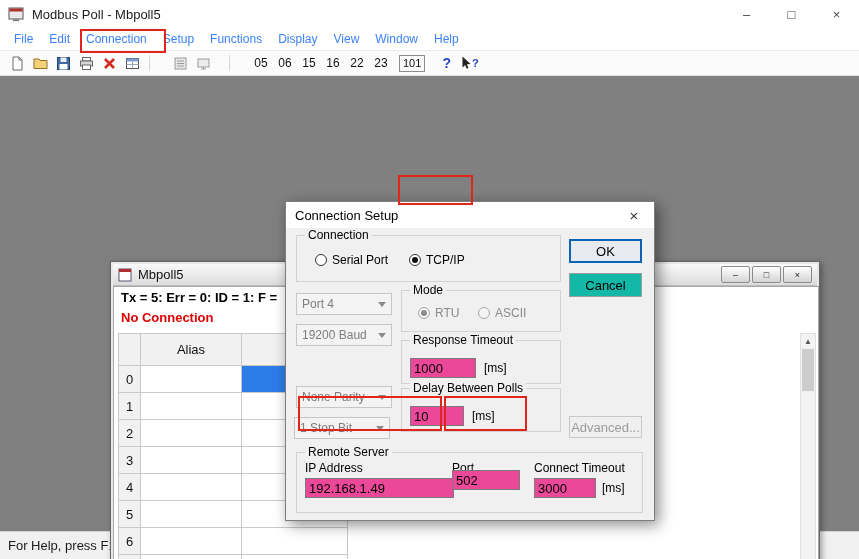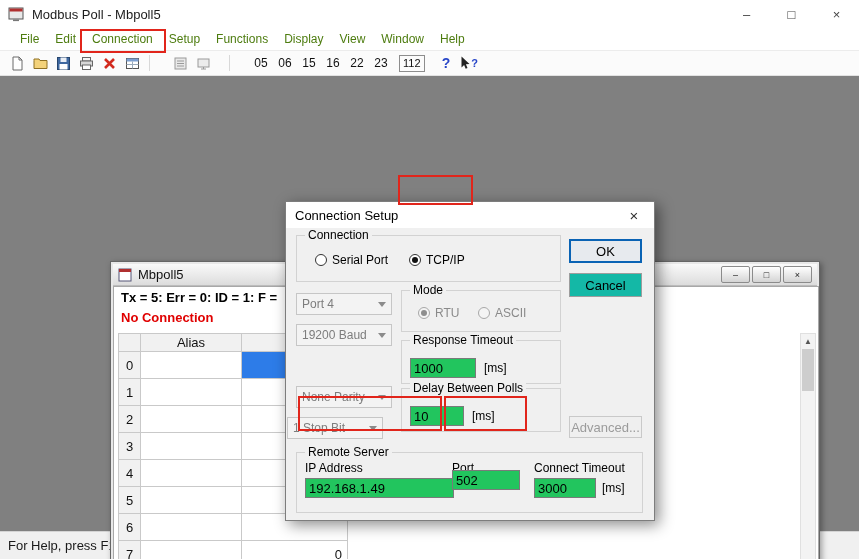--- a/index.html
+++ b/index.html
@@ -7,21 +7,21 @@
           font-family:"Liberation Sans",sans-serif;outline:1px solid #9a9a9a;cursor:default;}
 
   
   .titlebar{position:absolute;left:0;top:0;width:859px;height:28px;background:#ffffff;display:flex;align-items:center;}
   .app-icon{margin-left:8px;width:16px;height:16px;flex:none;}
   .title-text{margin-left:8px;font-size:13px;color:#1c1c1c;}
   .win-controls{position:absolute;right:0;top:0;height:28px;display:flex;}
   .win-btn{width:45px;height:28px;display:flex;align-items:center;justify-content:center;font-size:13px;color:#444;}
 
   
-  .menubar{position:absolute;left:0;top:28px;width:859px;height:22px;background:#ffffff;display:flex;align-items:center;font-size:12px;color:#4d7c0f;padding-left:12px;box-sizing:border-box;}
+  .menubar{position:absolute;left:0;top:28px;width:859px;height:22px;background:#ffffff;display:flex;align-items:center;font-size:12px;color:#3b82f6;padding-left:6px;box-sizing:border-box;}
   .menu-item{padding:3px 8px;}
 
   
   .toolbar{position:absolute;left:0;top:50px;width:859px;height:26px;background:#fbfbfb;border-top:1px solid #ececec;border-bottom:1px solid #e2e2e2;display:flex;align-items:center;padding-left:6px;box-sizing:border-box;}
   .tb-btn{width:23px;height:21px;display:flex;align-items:center;justify-content:center;flex:none;}
   .tb-sep{width:1px;height:16px;background:#d8d8d8;margin:0 5px;flex:none;}
   .tb-num{min-width:20px;height:20px;display:flex;align-items:center;justify-content:center;font-size:12px;color:#111;padding:0 2px;flex:none;}
   .tb-101{border:1px solid #8d8d8d;padding:0 3px;height:15px;display:flex;align-items:center;font-size:11px;margin:0 4px 0 6px;color:#111;flex:none;}
   .q{color:#2745c8;font-weight:bold;font-size:14px;}
   .q.small{font-size:11px;margin-left:1px;}
@@ -36,21 +36,21 @@
   .child-title{margin-left:6px;font-size:13px;color:#111;}
   .child-controls{margin-left:auto;margin-right:5px;display:flex;gap:2px;}
   .child-btn{width:27px;height:15px;border:1px solid #8b8b8b;background:linear-gradient(#ffffff,#d4d4d4);border-radius:2px;font-size:9px;color:#222;display:flex;align-items:center;justify-content:center;}
   .child-body{position:absolute;left:2px;top:24px;width:706px;height:297px;background:#ffffff;border:1px solid #a8a8a8;box-sizing:border-box;overflow:hidden;}
   .stats-line{position:absolute;left:7px;top:3px;font-size:13px;font-weight:bold;color:#000;white-space:nowrap;}
   .conn-status{position:absolute;left:7px;top:23px;font-size:13px;font-weight:bold;color:#e00000;}
 
   
   .grid{position:absolute;left:4px;top:46px;width:229px;border-top:1px solid #c9c9c9;border-left:1px solid #c9c9c9;}
   .g-row{display:flex;height:27px;}
-  .g-row.g-head{height:18px;}
+  .g-row.g-head{height:32px;}
   .g-cell{border-right:1px solid #c9c9c9;border-bottom:1px solid #c9c9c9;box-sizing:border-box;font-size:13px;color:#111;display:flex;align-items:center;}
   .hnum,.rnum{width:22px;background:#f1f1f1;justify-content:center;}
   .halias,.ralias{width:101px;}
   .halias{background:#f1f1f1;justify-content:center;}
   .hval,.rval{width:106px;}
   .hval{background:#f1f1f1;}
   .ralias{background:#ffffff;}
   .rval{background:#ffffff;justify-content:flex-end;padding-right:5px;}
   .rval.sel{background:#2d7ce8;}
 
@@ -81,22 +81,22 @@
   .btn.ok{left:283px;top:37px;width:73px;height:24px;border:2px solid #0a63b4;background:#e7eaee;}
   .btn.cancel{left:283px;top:71px;width:73px;height:24px;}
   .btn.advanced{left:283px;top:214px;width:73px;height:22px;color:#9b9b9b;border-color:#c9c9c9;background:#efefef;}
   .combo{position:absolute;width:96px;height:22px;background:#f3f3f3;border:1px solid #c6c6c6;display:flex;align-items:center;padding:0 5px;box-sizing:border-box;color:#7d7d7d;font-size:12px;}
   .combo-text{white-space:nowrap;overflow:hidden;}
   .combo-arrow{margin-left:auto;width:0;height:0;border:4px solid transparent;border-top:5px solid #8b8b8b;margin-top:5px;flex:none;}
   .c-port{left:10px;top:91px;}
   .c-baud{left:10px;top:122px;}
   .c-bits{left:10px;top:153px;}
   .c-parity{left:10px;top:184px;}
-  .c-stop{left:1px;top:215px;}
-  .field{position:absolute;height:20px;border:1px solid #7a7a7a;font-size:13px;font-family:inherit;padding:0 3px;box-sizing:border-box;background:#22c55e;color:#000;}
+  .c-stop{left:8px;top:215px;}
+  .field{position:absolute;height:20px;border:1px solid #7a7a7a;font-size:13px;font-family:inherit;padding:0 3px;box-sizing:border-box;background:#ec4899;color:#000;}
   .ms{position:absolute;font-size:12px;color:#000;}
   .flabel{position:absolute;font-size:12px;color:#000;white-space:nowrap;}
 
   
   .statusbar{position:absolute;left:0;top:531px;width:859px;height:28px;background:#f0f0f0;border-top:1px solid #d4d4d4;box-sizing:border-box;display:flex;align-items:center;font-size:13px;color:#1a1a1a;}
   .sb-left{margin-left:8px;}
   .sb-right{position:absolute;right:52px;}
 
   
   .annot{position:absolute;border:2px solid #e1251b;z-index:10;pointer-events:none;}
@@ -185,21 +185,21 @@
         <path d="M5 13h5M7.5 11v2" stroke="#9a9a9a" fill="none"></path>
       </svg>
     </div>
     <div class="tb-sep" style="margin-left:14px;"></div>
     <div class="tb-num" style="margin-left:14px;">05</div>
     <div class="tb-num">06</div>
     <div class="tb-num">15</div>
     <div class="tb-num">16</div>
     <div class="tb-num">22</div>
     <div class="tb-num">23</div>
-    <div class="tb-101">112</div>
+    <div class="tb-101">101</div>
     <div class="tb-btn" style="margin-left:6px;">
       <span class="q">?</span>
     </div>
     <div class="tb-btn">
       <svg width="10" height="14" viewBox="0 0 10 14">
         <path d="M1.5 0.5l0 11 2.6-2.6 1.6 3.8 1.8-0.8-1.6-3.7 3.6-0.3z" fill="#222"></path>
       </svg>
       <span class="q small">?</span>
     </div>
   </div>

